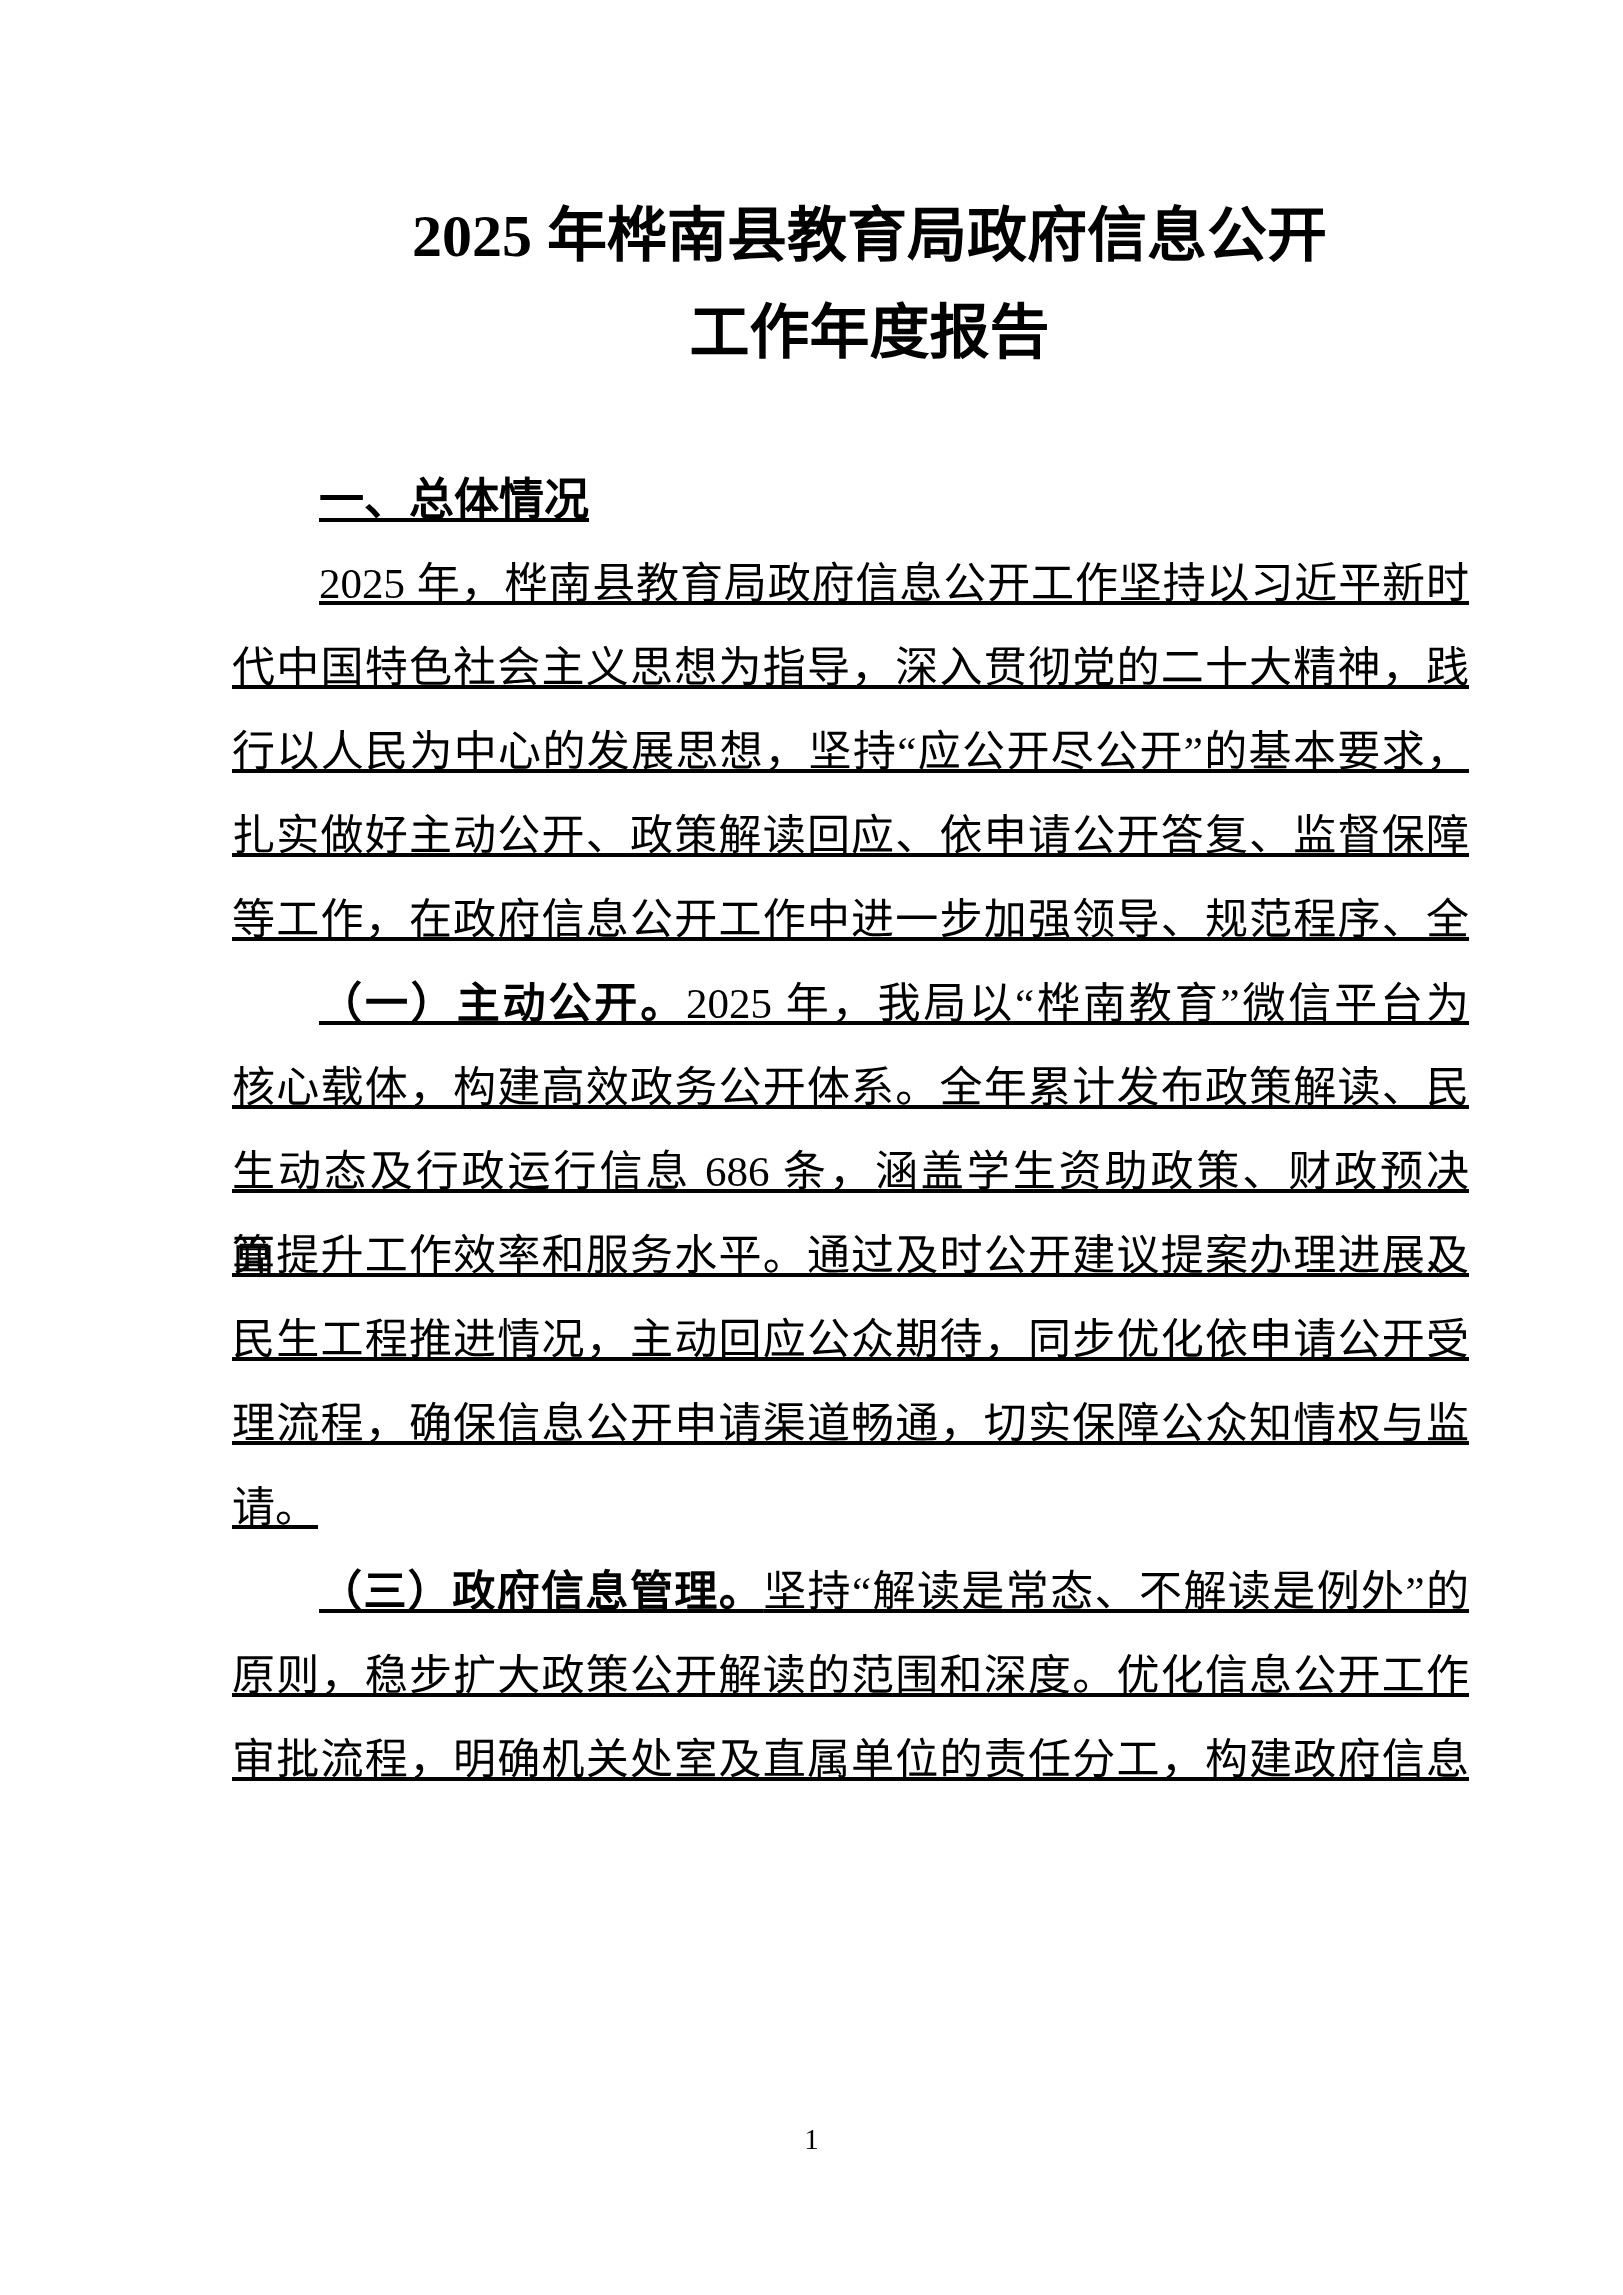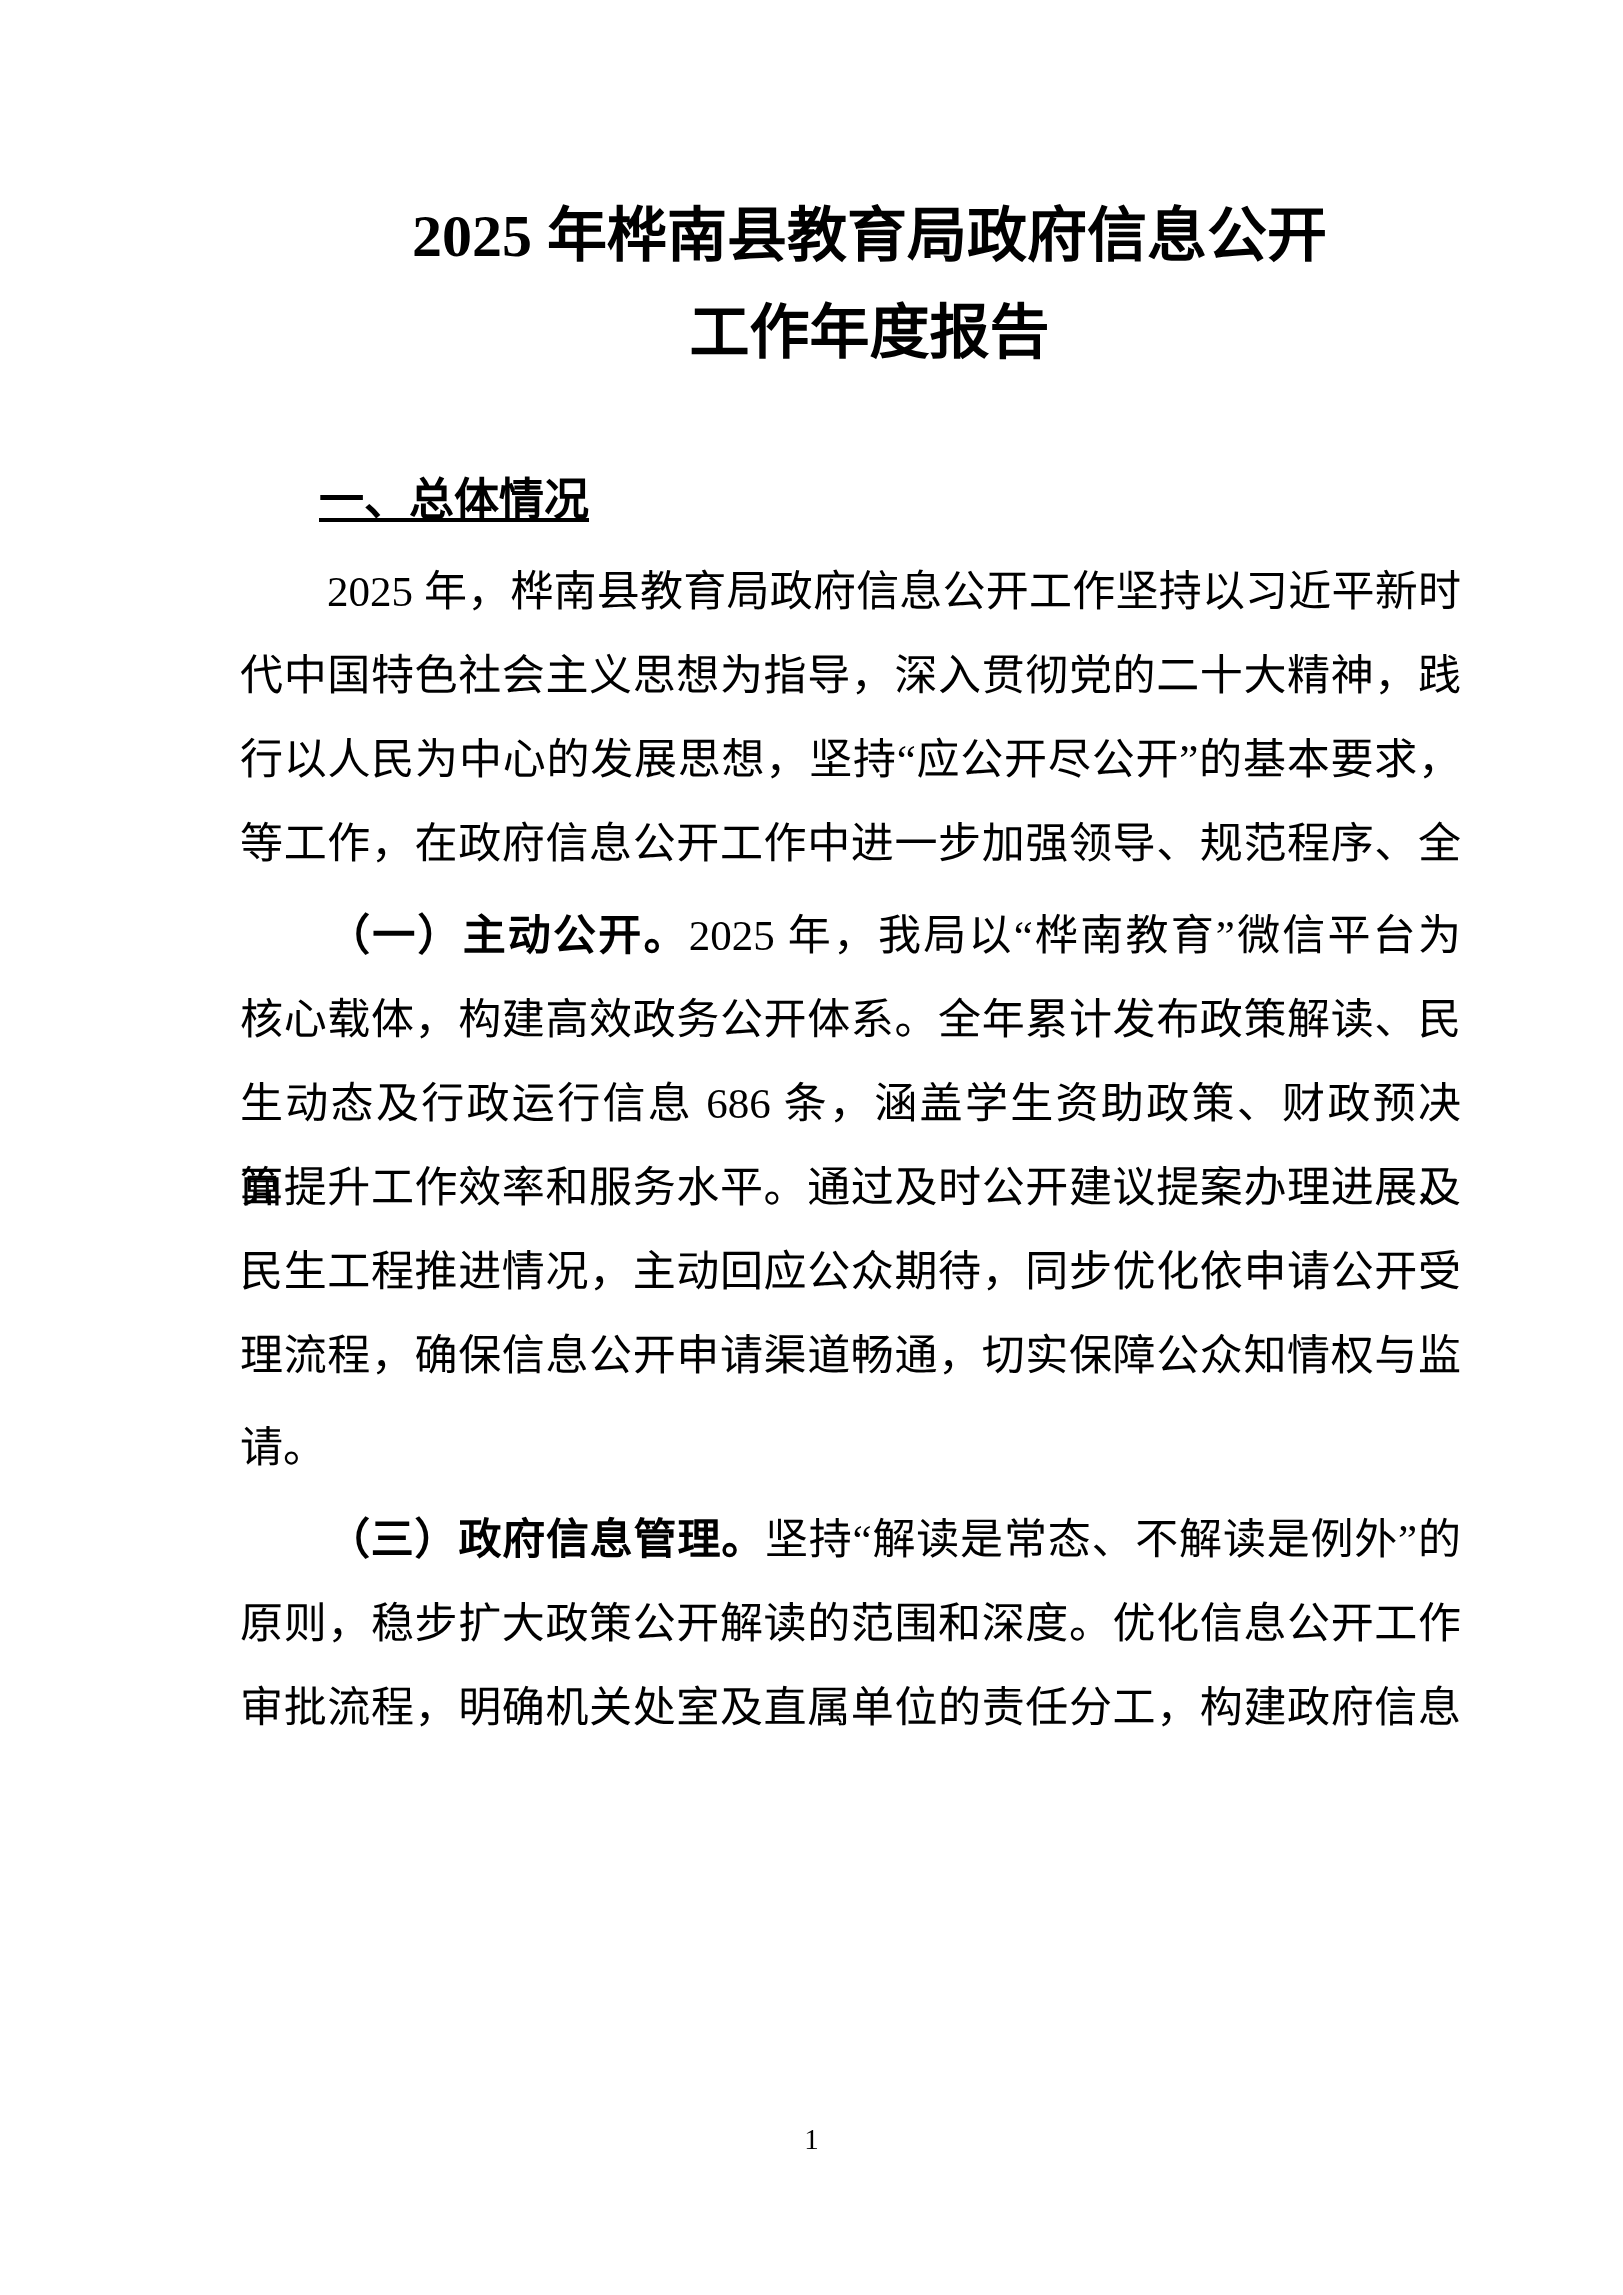--- a/index.html
+++ b/index.html
@@ -35,21 +35,21 @@
   .section-heading {
     margin-top: 76px;
     font-family: "Liberation Sans", "DejaVu Sans", sans-serif;
     font-weight: 700;
     font-size: 45px;
     line-height: 84px;
     text-indent: 87px;
     white-space: nowrap;
     text-decoration: underline;
   }
-  .para { margin: 8px; }
+  .para { margin: 0; text-decoration: underline; }
   .line {
     height: 84px;
     line-height: 84px;
     text-align: justify;
     text-align-last: justify;
   }
   .line.flush { text-align-last: left; }
   .line.indent { text-indent: 87px; }
   .lead { font-weight: 700; }
   .page-number {
@@ -72,20 +72,21 @@
     <div class="t-line">工作年度报告</div>
   </div>
 
   <div class="content">
     <div class="section-heading">一、总体情况</div>
     <div>
         <div class="para">
           <div class="line indent">2025 年，桦南县教育局政府信息公开工作坚持以习近平新时</div>
           <div class="line">代中国特色社会主义思想为指导，深入贯彻党的二十大精神，践</div>
           <div class="line">行以人民为中心的发展思想，坚持“应公开尽公开”的基本要求，</div>
+          <div class="line">扎实做好主动公开、政策解读回应、依申请公开答复、监督保障</div>
           <div class="line">等工作，在政府信息公开工作中进一步加强领导、规范程序、全</div>
         </div>
         <div class="para">
           <div class="line indent"><span class="lead">（一）主动公开。</span>2025 年，我局以“桦南教育”微信平台为</div>
           <div class="line">核心载体，构建高效政务公开体系。全年累计发布政策解读、民</div>
           <div class="line">生动态及行政运行信息 686 条，涵盖学生资助政策、财政预决算、</div>
           <div class="line">面提升工作效率和服务水平。通过及时公开建议提案办理进展及</div>
           <div class="line">民生工程推进情况，主动回应公众期待，同步优化依申请公开受</div>
           <div class="line">理流程，确保信息公开申请渠道畅通，切实保障公众知情权与监</div>
         </div>

